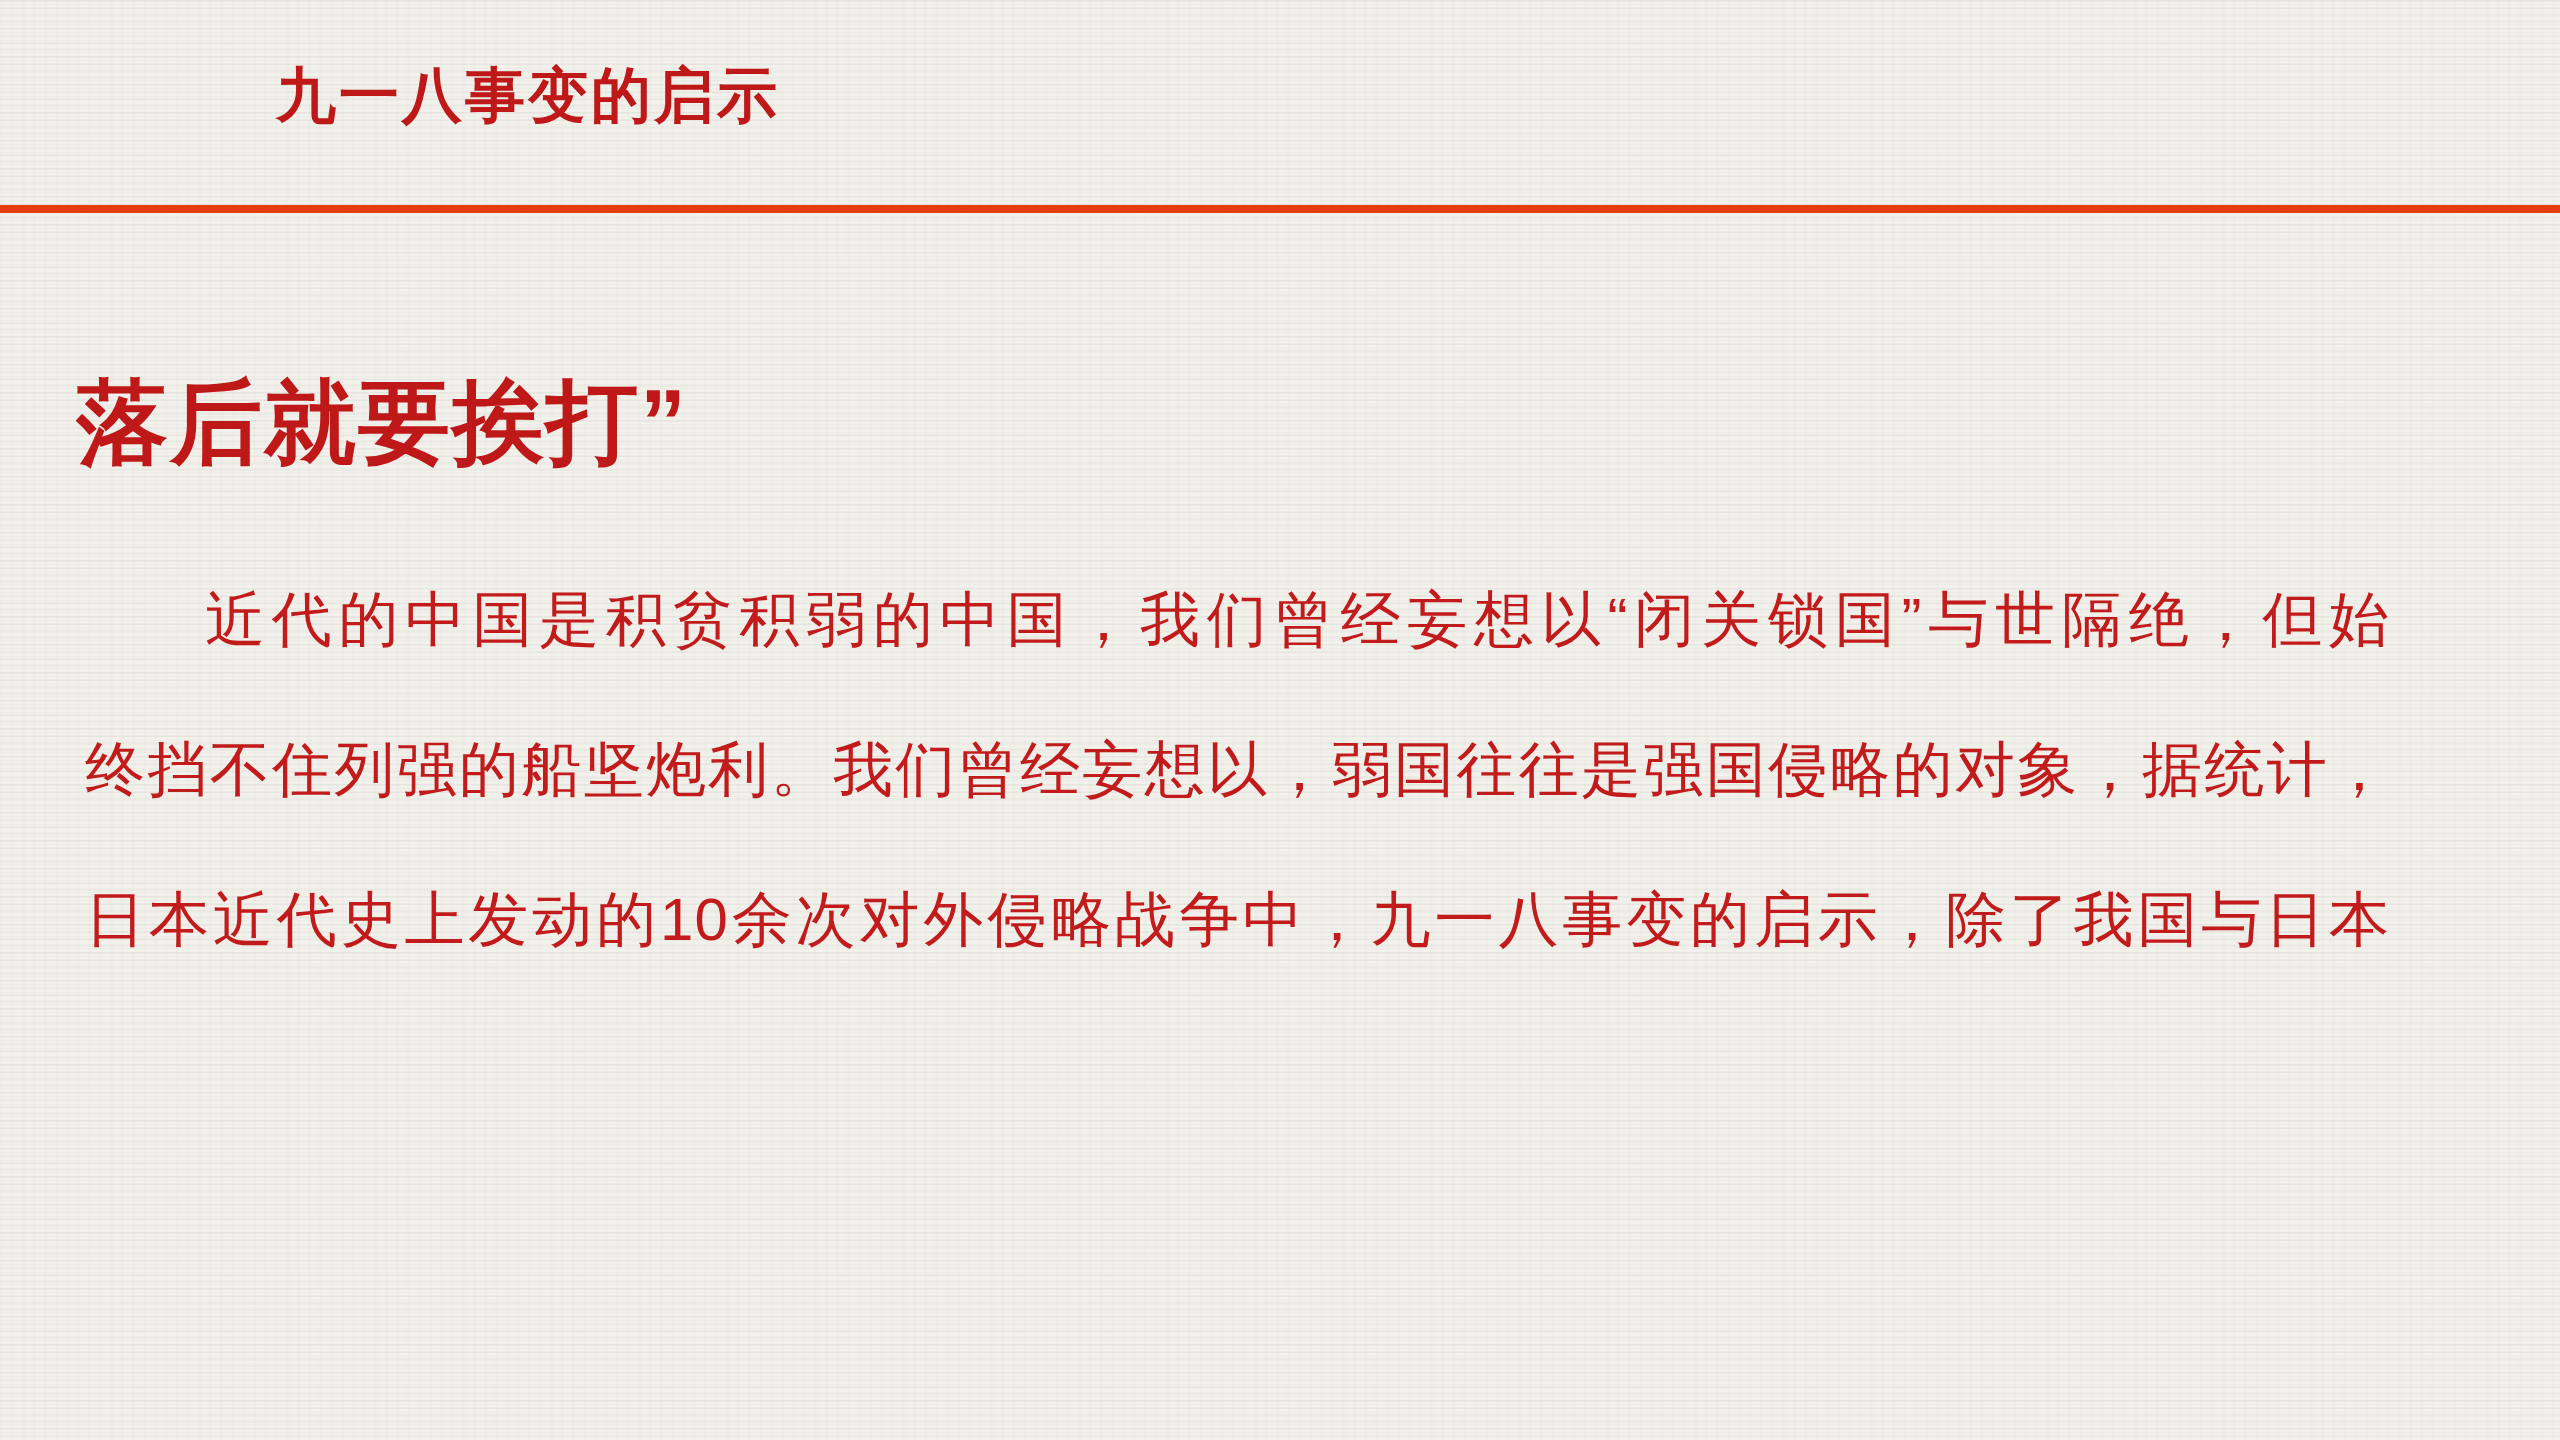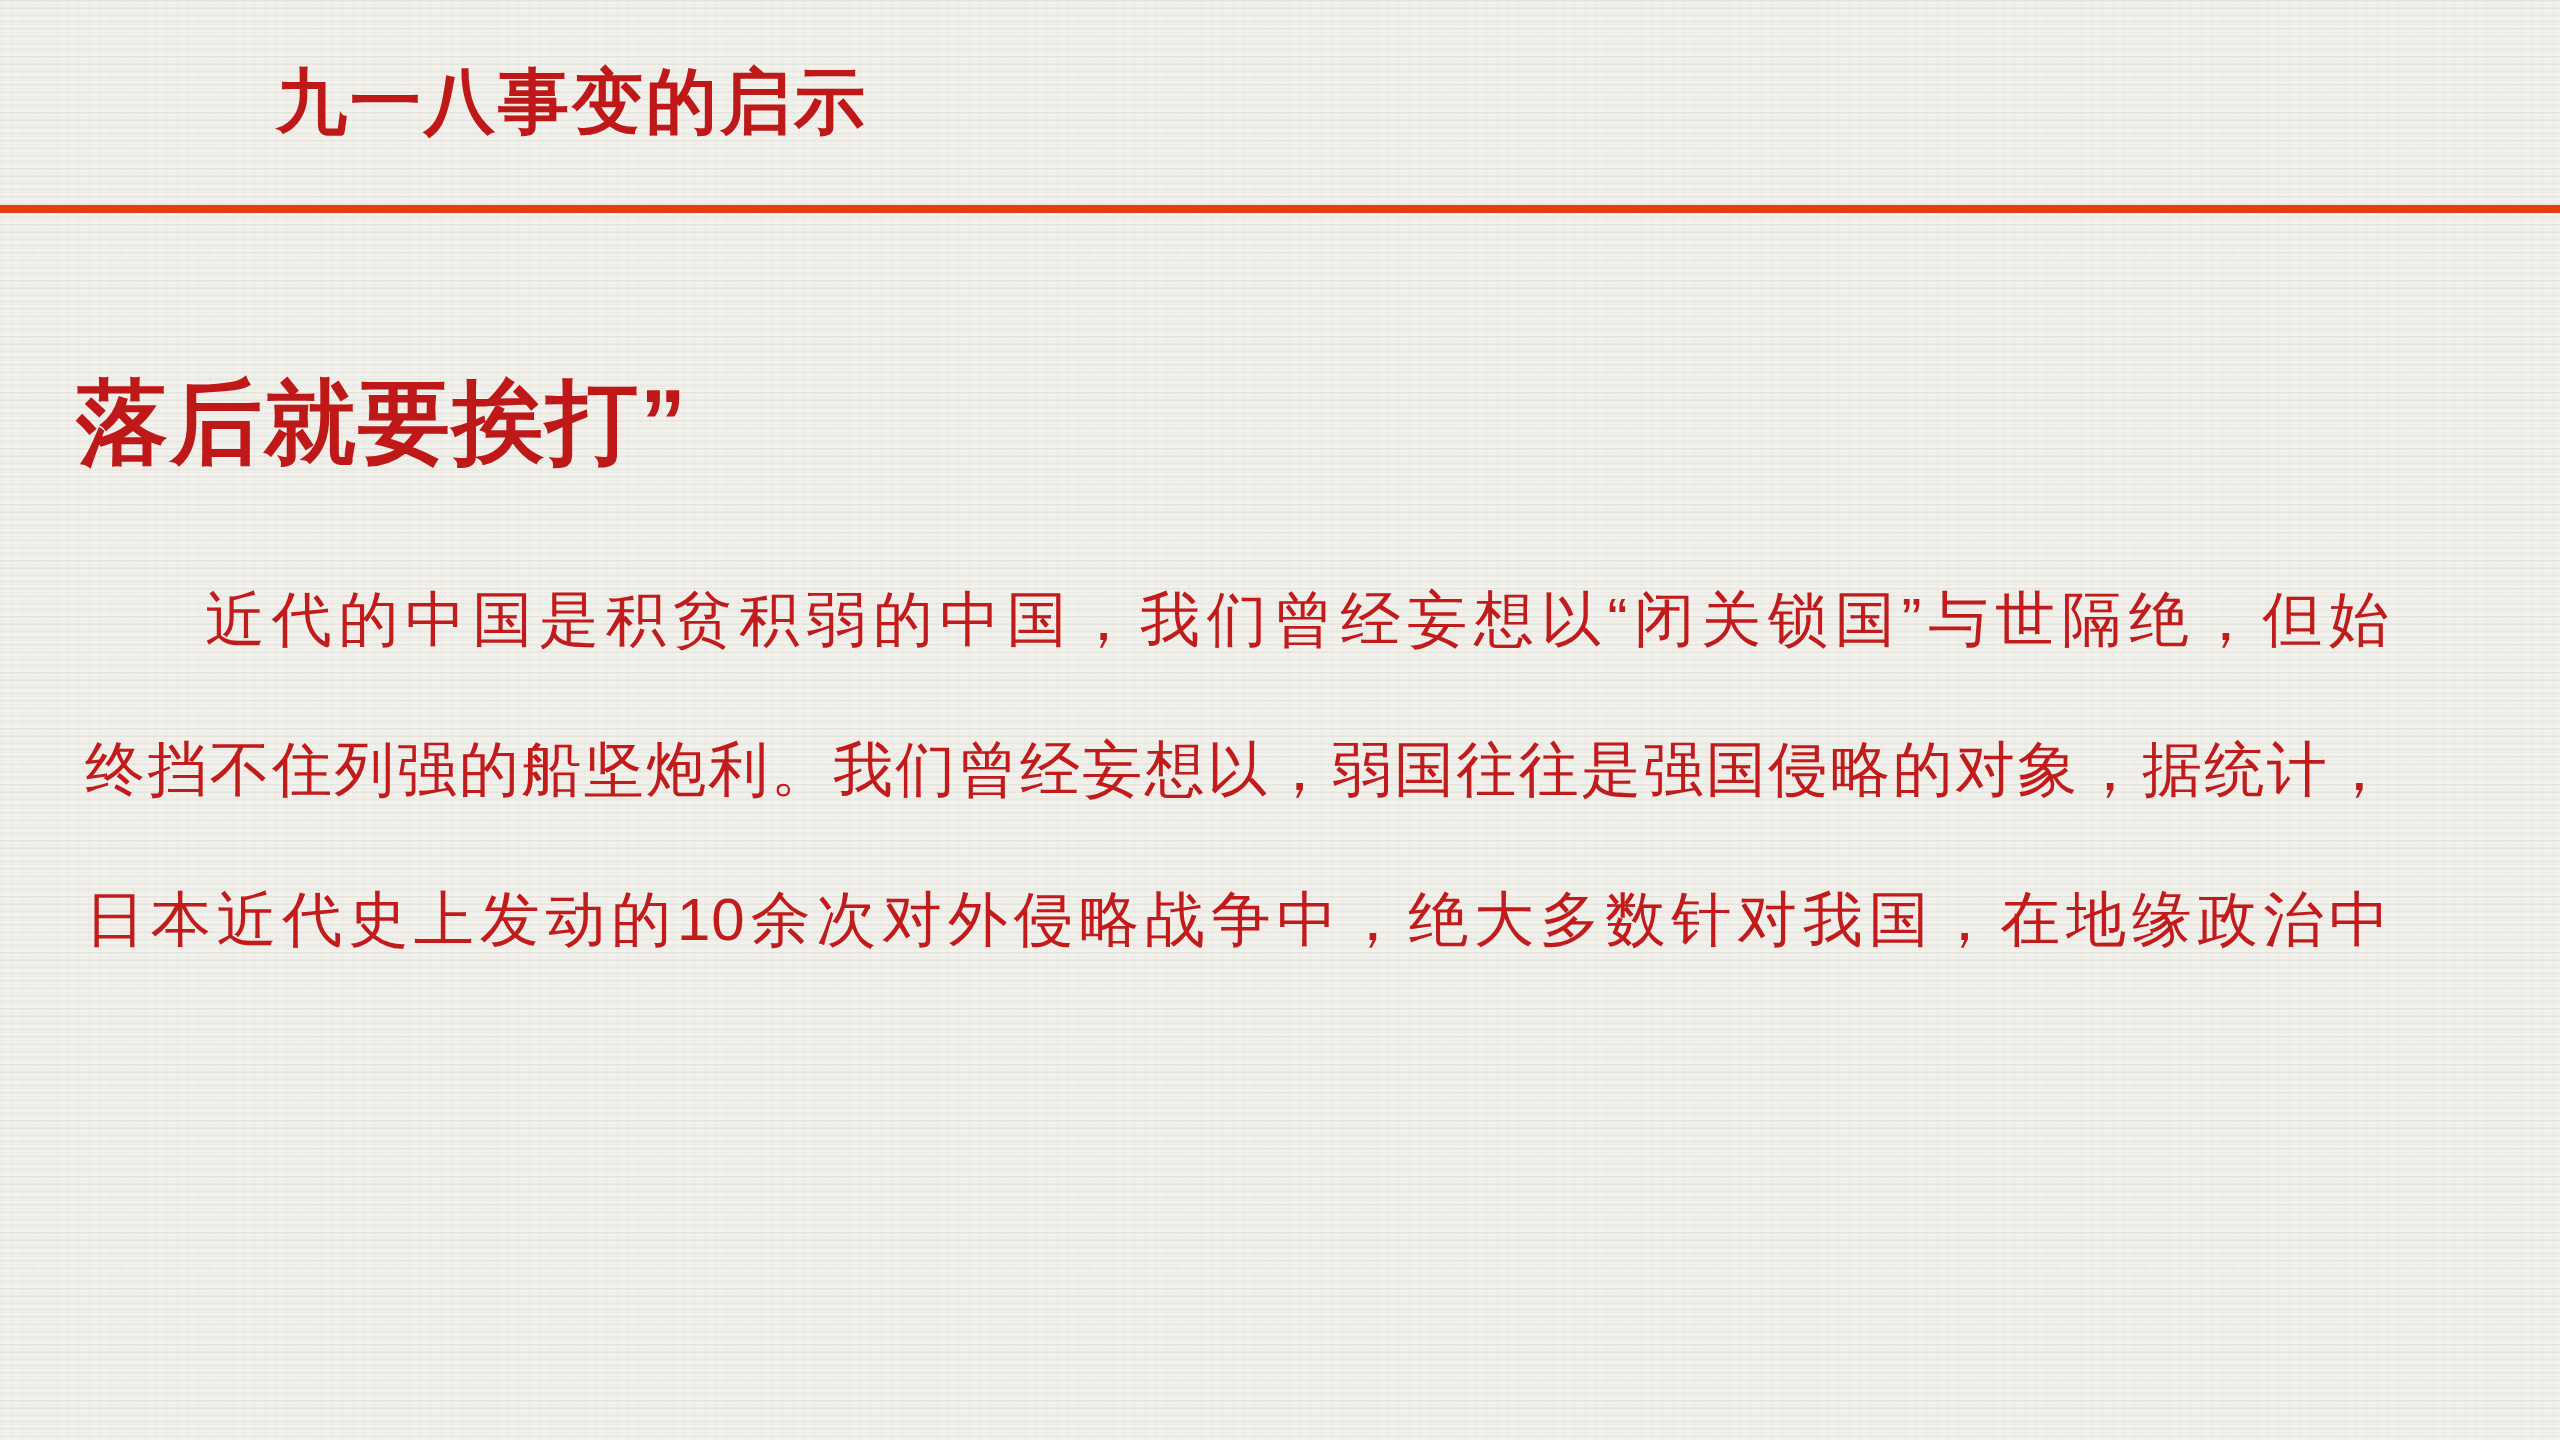--- a/index.html
+++ b/index.html
@@ -27,21 +27,21 @@
         rgba(255, 255, 255, 0)  1px, rgba(255, 255, 255, 0)  4px),
       repeating-linear-gradient(90deg,
         rgba(130, 124, 110, 0.02) 0px, rgba(130, 124, 110, 0.02) 3px,
         rgba(255, 255, 255, 0)   3px, rgba(255, 255, 255, 0)   11px);
   }
   .title {
     position: absolute;
     left: 276px;
     top: 66px;
     margin: 0;
-    font-size: 71px;
+    font-size: 60px;
     line-height: 1;
     font-weight: 700;
     letter-spacing: 3px;
     color: var(--title-color, #BE1818);
   }
   .rule {
     position: absolute;
     left: 0;
     top: 205px;
     width: 2560px;
@@ -88,16 +88,16 @@
 
   <h1 class="title">九一八事变的启示</h1>
 
   <div class="rule"></div>
 
   <h2 class="subtitle">落后就要挨打”</h2>
 
   <div class="para">
     <div class="line indent justify">近代的中国是积贫积弱的中国，我们曾经妄想以“闭关锁国”与世隔绝，但始</div>
     <div class="line justify">终挡不住列强的船坚炮利。我们曾经妄想以，弱国往往是强国侵略的对象，据统计，</div>
-    <div class="line justify">日本近代史上发动的10余次对外侵略战争中，绝大多数针对我国，在地缘政治中</div>
+    <div class="line justify">日本近代史上发动的10余次对外侵略战争中，九一八事变的启示，除了我国与日本</div>
   </div>
 
 </div>
 
 </body></html>

